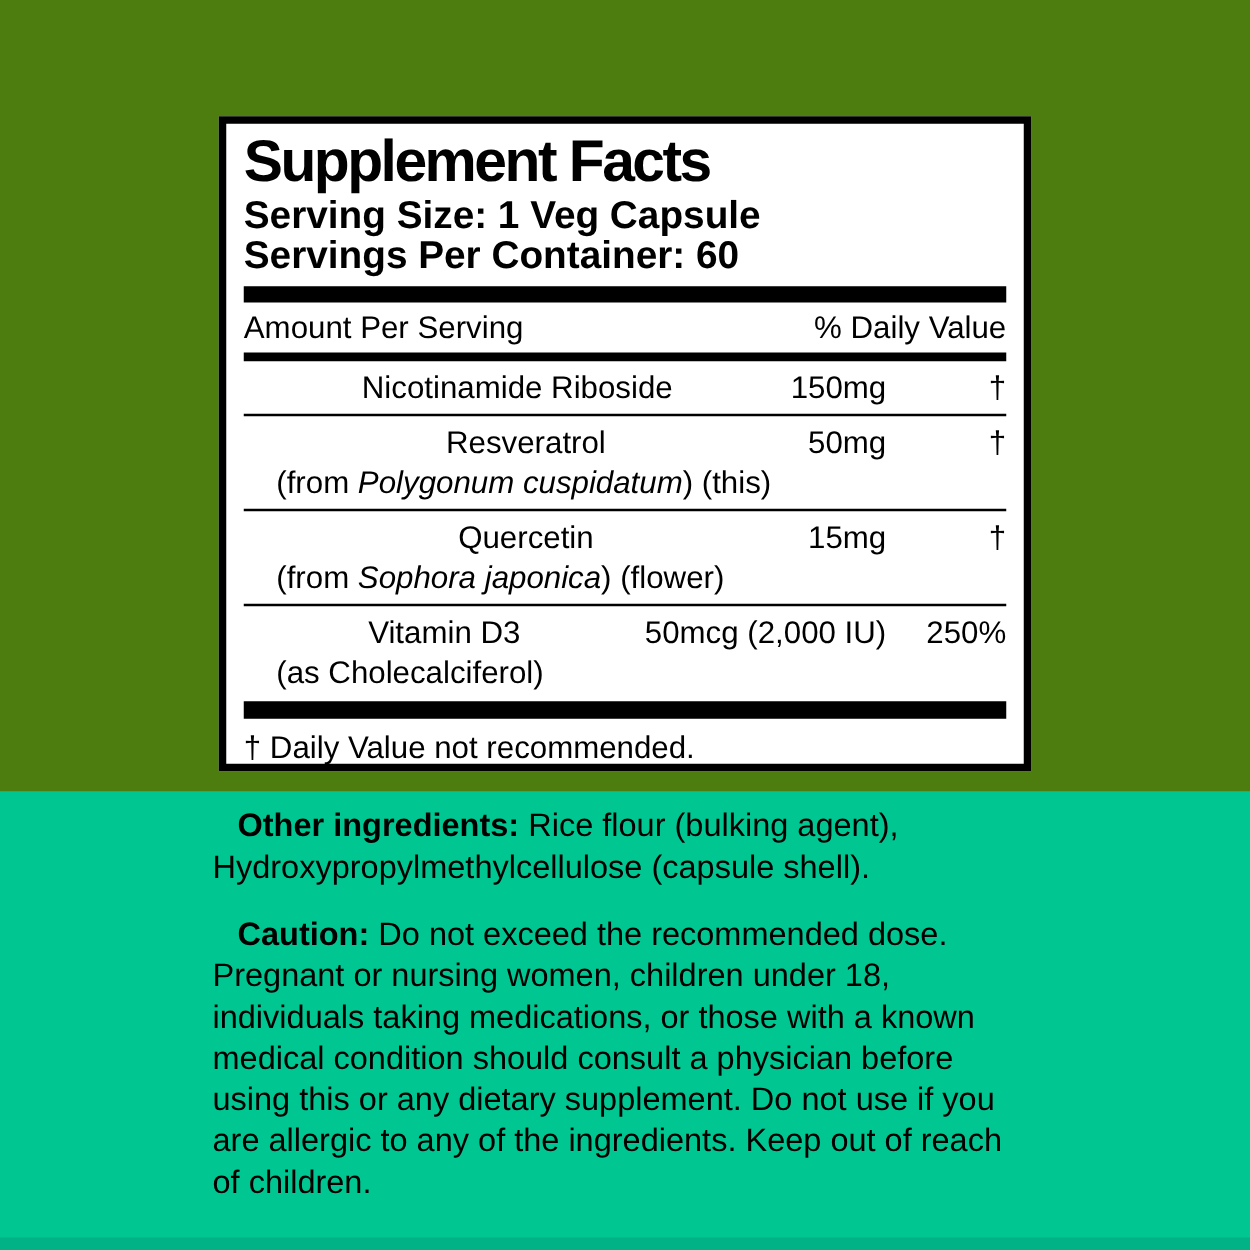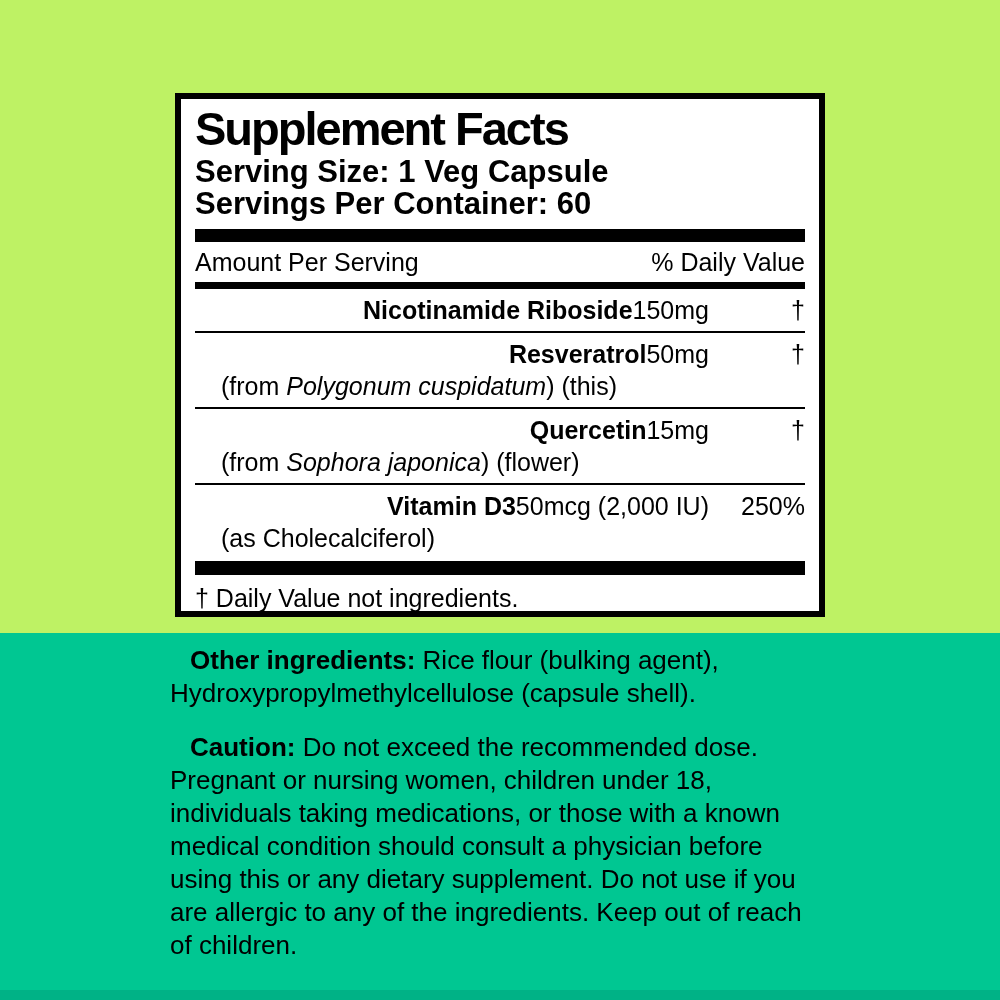--- a/index.html
+++ b/index.html
@@ -2,21 +2,21 @@
 <html><head>
 <meta charset="utf-8">
 <style>
   html, body { margin: 0; padding: 0; }
   body {
     width: 1000px; height: 1000px;
     background: #ffffff;
     font-family: "Liberation Sans", "DejaVu Sans", sans-serif;
     color: #000;
   }
-  .stage { position: relative; width: 1000px; height: 1000px; overflow: hidden; background: #bef264; }
+  .stage { position: relative; width: 1000px; height: 1000px; overflow: hidden; background: #4d7c0f; }
 
   
   .green-band {
     position: absolute; left: 0; top: 633px; width: 1000px; height: 367px;
     background: #00C792;
   }
   .green-strip {
     position: absolute; left: 0; bottom: 0; width: 100%; height: 10px;
     background: #00B286;
   }
@@ -41,21 +41,21 @@
   .bar-heavy { height: 14px; background: #000; margin-top: 2px; }
 
   .col-headers {
     display: flex; justify-content: space-between; align-items: baseline;
     font-weight: normal; font-size: 25px; padding: 6px 0 5px 0;
   }
 
   .row { border-bottom: 2px solid #000; padding: 7px 0 6px 0; font-size: 25px; }
   .row.no-rule { border-bottom: none; }
   .row-main { display: flex; align-items: baseline; }
-  .row-name { flex: 1; text-align: right; font-weight: bold; }
+  .row-name { flex: 1; text-align: center; }
   .row-amount { text-align: right; white-space: nowrap; }
   .row-dv { width: 96px; text-align: right; white-space: nowrap; }
   .row-sub { padding: 3px 0 0 26px; }
   .row-sub .it { font-style: italic; text-align: right; }
 
   .footnote { font-size: 25px; padding-top: 9px; }
 
   
   .green-text {
     position: absolute; left: 170px; top: 644px; width: 820px;
@@ -120,21 +120,21 @@
       <div class="row-main">
         <span class="row-name">Vitamin D3</span>
         <span class="row-amount">50mcg (2,000 IU)</span>
         <span class="row-dv">250%</span>
       </div>
       <div class="row-sub"><span>(as Cholecalciferol)</span><span class="it"></span><span></span></div>
     </div>
 
     <div class="bar-heavy"></div>
 
-    <div class="footnote">† Daily Value not ingredients.</div>
+    <div class="footnote">† Daily Value not recommended.</div>
   </div>
 
   <div class="green-text">
     <p class="para"><b>Other ingredients:</b><span> Rice flour (bulking agent),
 Hydroxypropylmethylcellulose (capsule shell).</span></p>
     <p class="para"><b>Caution:</b><span> Do not exceed the recommended dose.
 Pregnant or nursing women, children under 18,
 individuals taking medications, or those with a known
 medical condition should consult a physician before
 using this or any dietary supplement. Do not use if you

